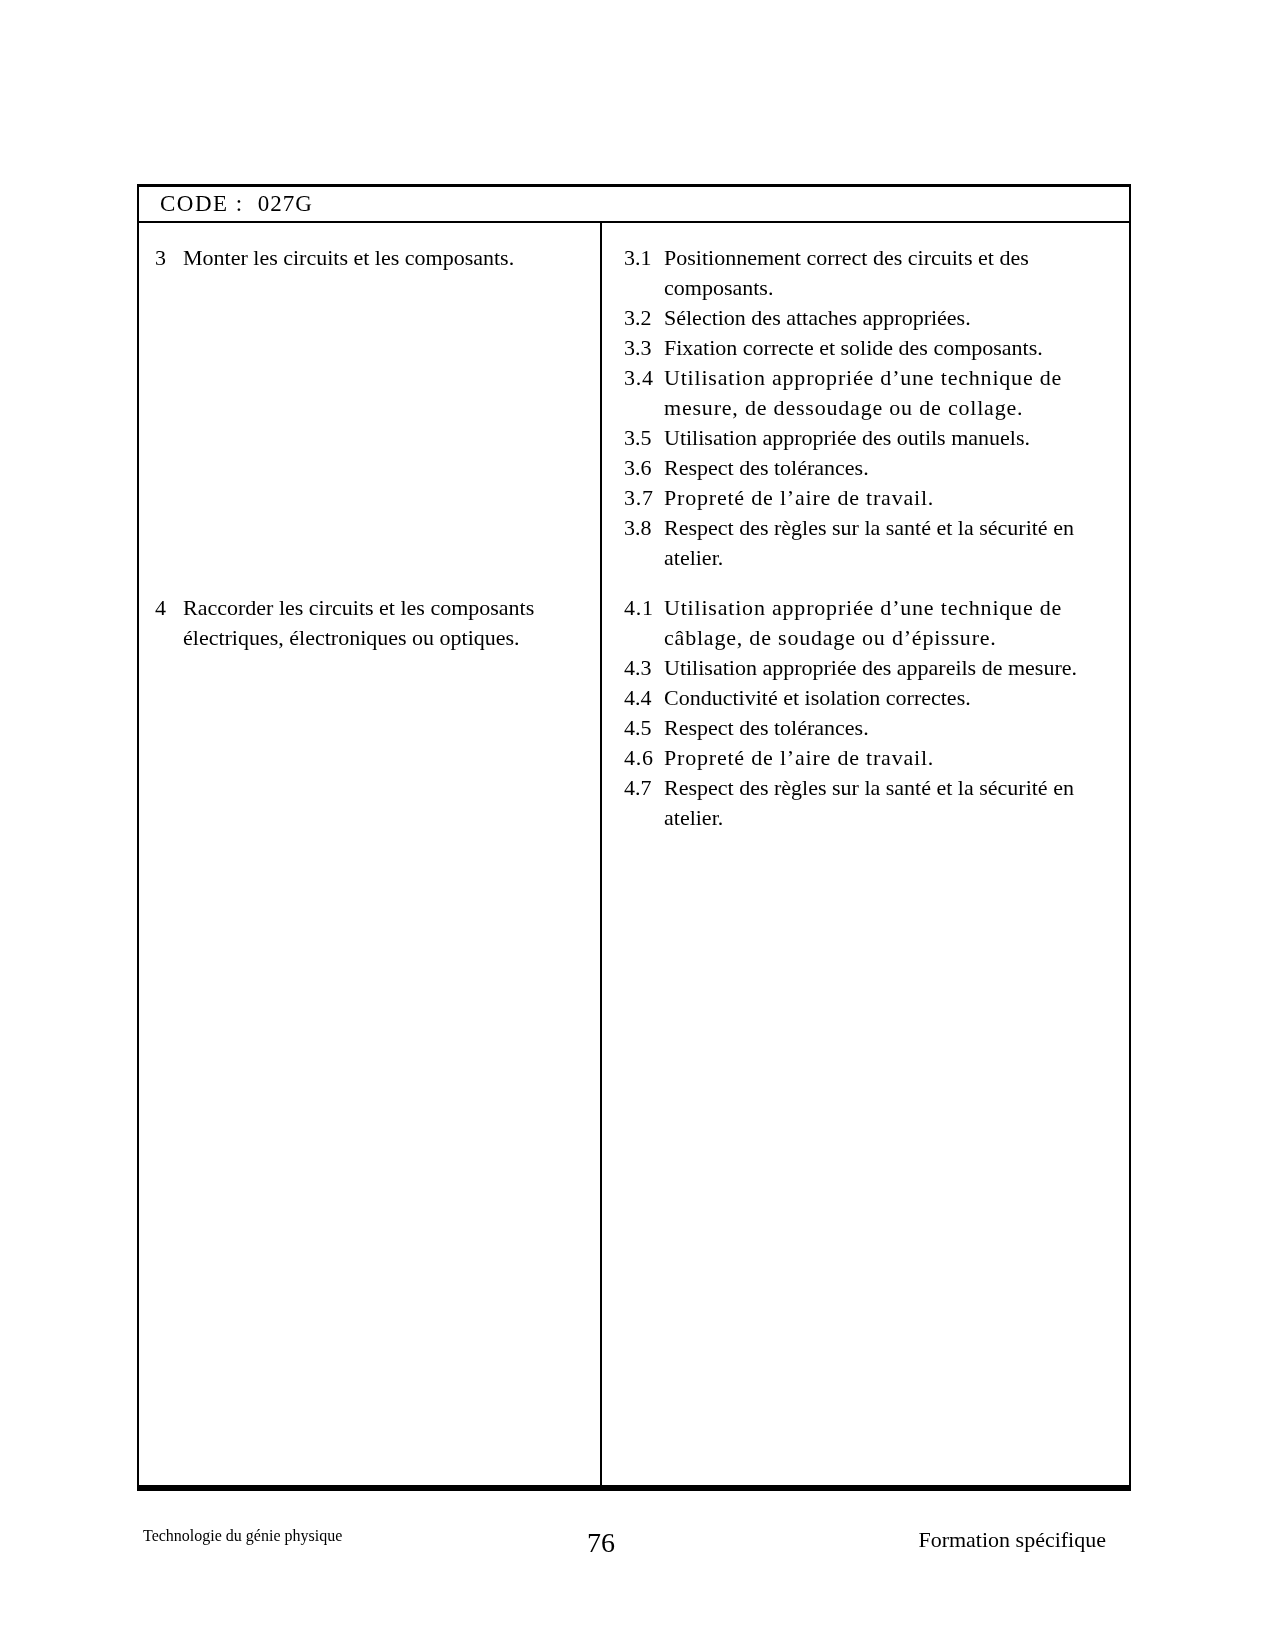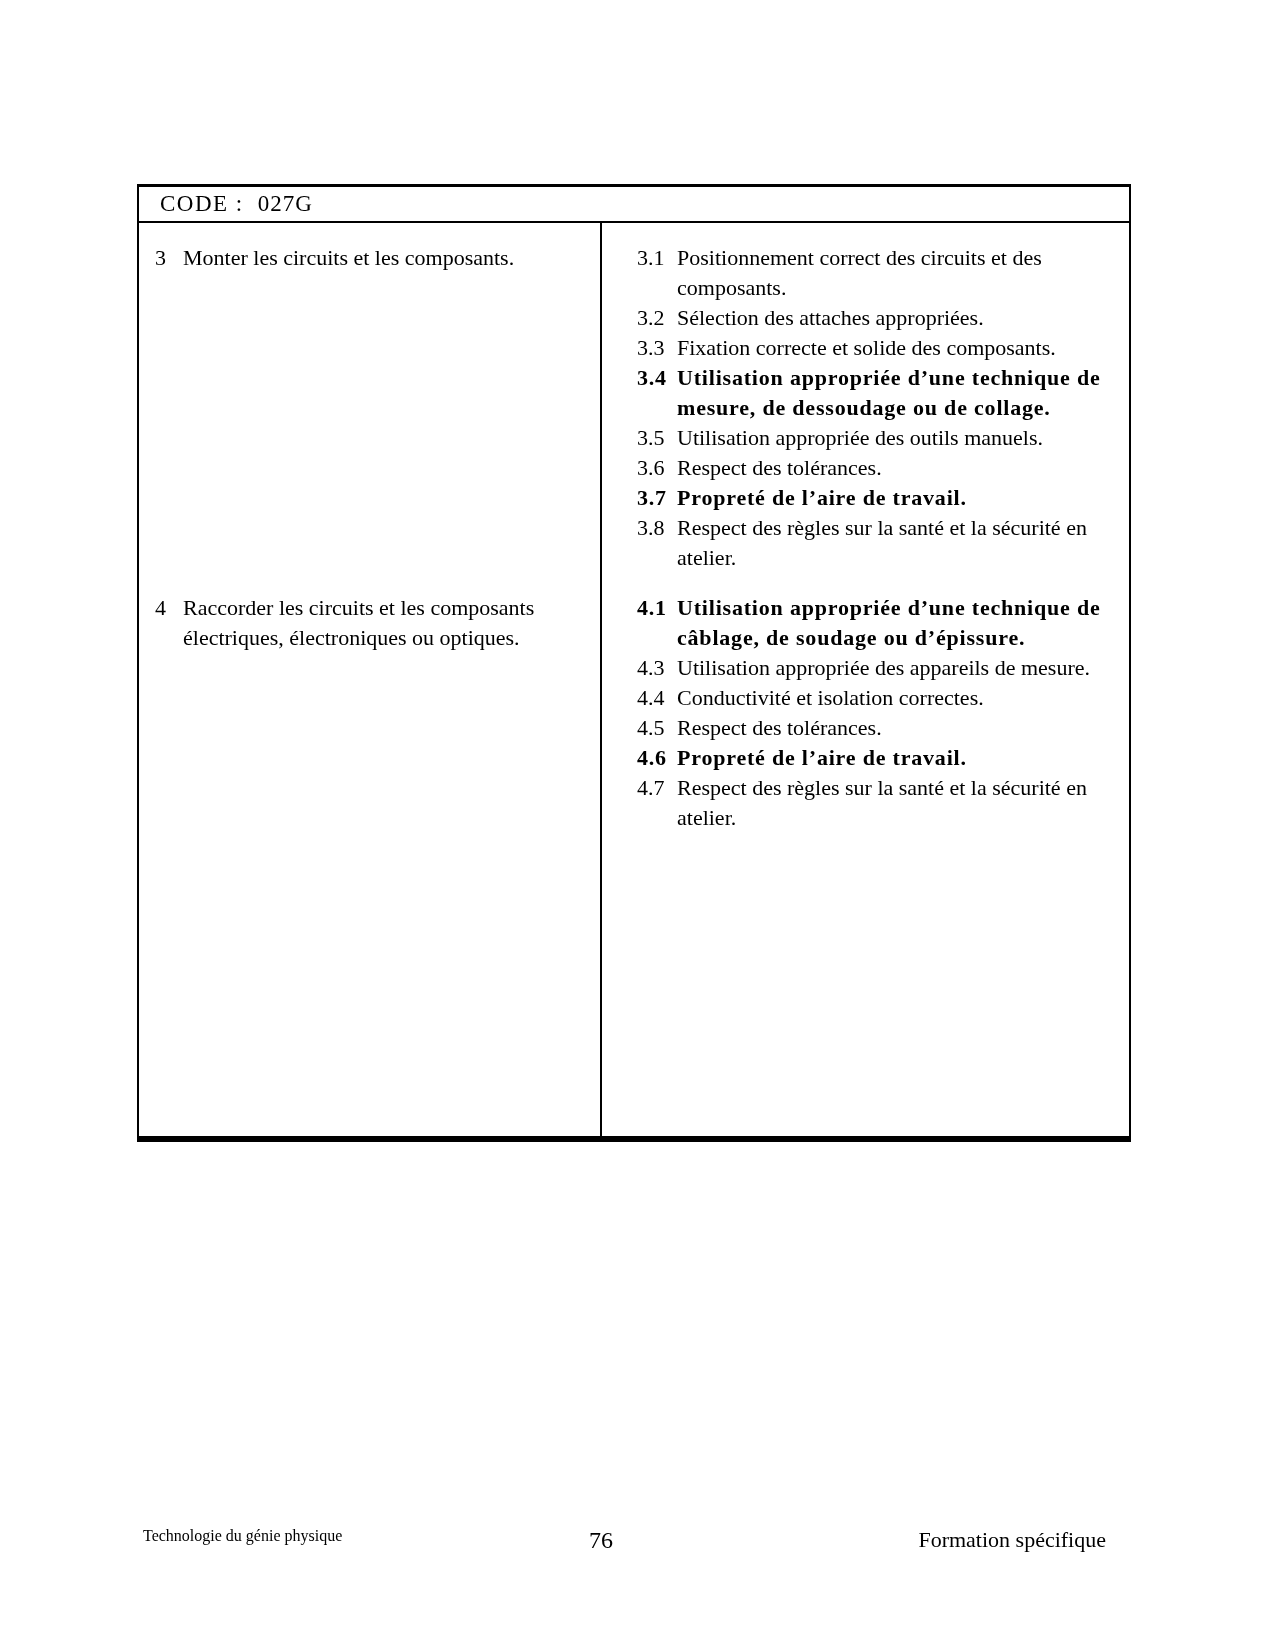--- a/index.html
+++ b/index.html
@@ -8,21 +8,21 @@
     width:1275px; height:1650px;
     font-family:"Liberation Serif", serif;
     color:#000;
   }
   .page {
     position:relative; width:1275px; height:1650px;
     background:#fff; overflow:hidden;
   }
   .doc-table {
     position:absolute; left:137px; top:184px;
-    width:994px; height:958px;
+    width:994px; height:1307px;
     border:2px solid #000;
     border-top-width:3px;
     border-bottom-width:6px;
     background:#fff;
   }
   .code-row {
     height:36px;
     border-bottom:2px solid #000;
     display:flex; align-items:center;
     padding-left:21px;
@@ -42,30 +42,30 @@
   .section { display:flex; align-items:flex-start; }
   .section + .section { margin-top:20px; }
   .obj-cell {
     width:461px; flex:0 0 461px;
     padding-left:16px; padding-right:14px;
     display:flex;
   }
   .crit-cell {
     flex:1 1 auto;
     padding-left:17px; padding-right:12px;
-    margin-left:20px;
+    margin-left:7px;
   }
   .num { flex:0 0 auto; font-size:22px; line-height:30px; }
   .obj-num { width:28px; }
   .crit-num { width:40px; }
   .txt { flex:1 1 auto; font-size:22px; line-height:30px; }
   .crit-item { display:flex; }
-  .variant .txt, .variant .num { letter-spacing:0.8px;font-weight:bold; }
+  .variant .txt, .variant .num { letter-spacing:0.8px; }
   .footer-left  { position:absolute; left:143px;  top:1527px; font-size:16px; }
-  .footer-page  { position:absolute; left:563px;  top:1527px; width:76px; text-align:center; font-size:24px; }
+  .footer-page  { position:absolute; left:563px;  top:1527px; width:76px; text-align:center; font-size:28px; }
   .footer-right { position:absolute; right:169px; top:1527px; font-size:22px; }
 </style>
 </head>
 <body>
 
 <div class="page">
 
   <div class="doc-table">
 
     <div class="code-row">

